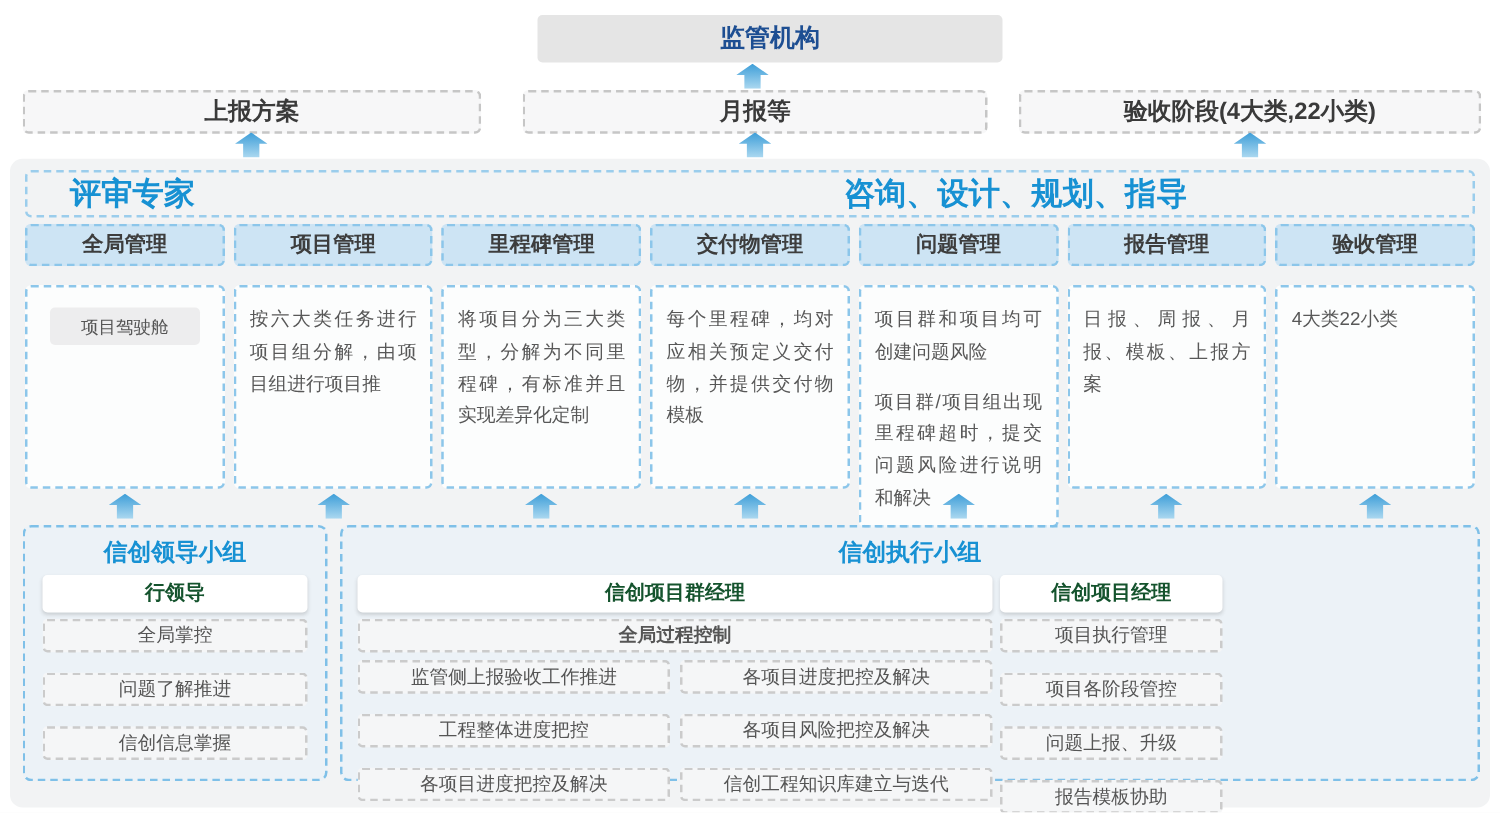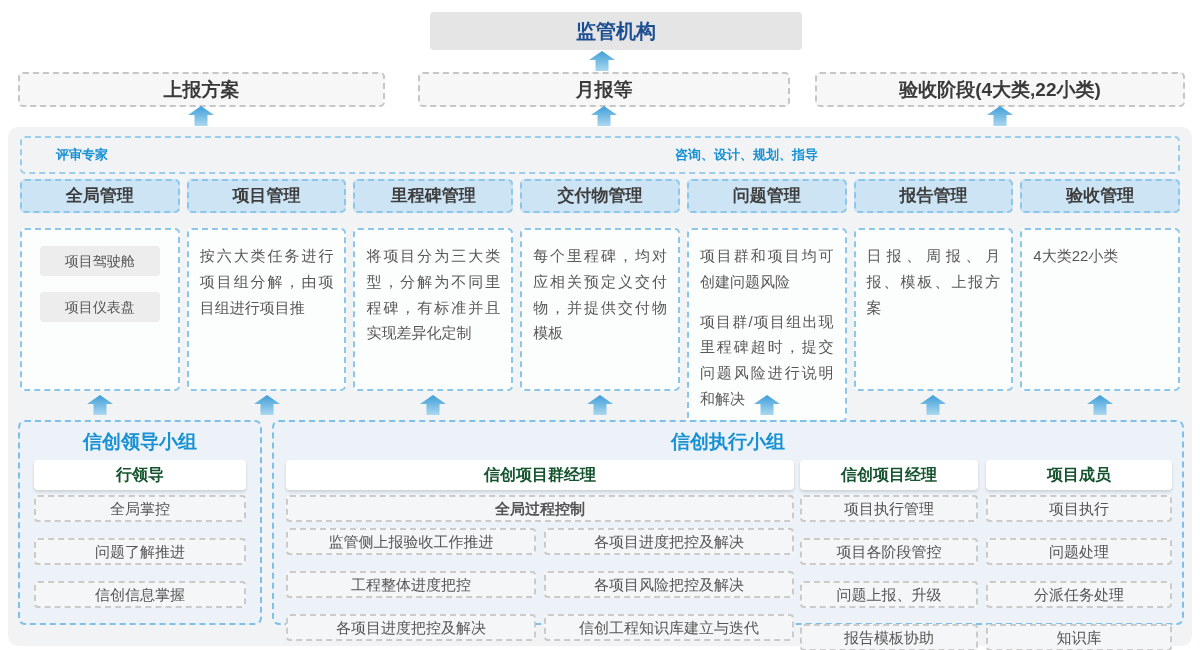--- a/index.html
+++ b/index.html
@@ -37,21 +37,21 @@
   .main {
     position:absolute; left:8px; top:127px; width:1184px; height:519px;
     background:#f2f3f4; border-radius:10px;
   }
   .strip {
     position:absolute; left:12px; top:9px; width:1160px; height:38px;
     border:2px dashed #9bcdec; border-radius:5px;
   }
   .strip-label {
     position:absolute; top:0; line-height:34px;
-    color:#1791d3; font-size:13px; font-weight:bold; white-space:nowrap;
+    color:#1791d3; font-size:25px; font-weight:bold; white-space:nowrap;
   }
   .expert  { left:34px; }
   .consult { left:653px; }
 
   .cols {
     position:absolute; left:12px; top:52px; width:1160px; height:212px;
     display:flex; gap:7px;
   }
   .col { flex:1; display:flex; flex-direction:column; gap:15px; min-width:0; }
   .col-head {
@@ -168,21 +168,20 @@
       <span class="strip-label expert">评审专家</span>
       <span class="strip-label consult">咨询、设计、规划、指导</span>
     </div>
 
     <div class="cols">
 
       <div class="col">
         <div class="col-head">全局管理</div>
         <div class="col-body">
           <div class="pill">项目驾驶舱</div>
-          <div class="pill">项目仪表盘</div>
         </div>
       </div>
 
       <div class="col">
         <div class="col-head">项目管理</div>
         <div class="col-body">
           <p class="desc">按六大类任务进行项目组分解，由项目组进行项目推</p>
         </div>
       </div>
 
@@ -293,25 +292,16 @@
       <div class="sub sub-pm">
         <div class="role-bar">信创项目经理</div>
         <div class="stack sub-stack">
           <div class="item">项目执行管理</div>
           <div class="item">项目各阶段管控</div>
           <div class="item">问题上报、升级</div>
           <div class="item">报告模板协助</div>
         </div>
       </div>
 
-      <div class="sub sub-member">
-        <div class="role-bar">项目成员</div>
-        <div class="stack sub-stack">
-          <div class="item">项目执行</div>
-          <div class="item">问题处理</div>
-          <div class="item">分派任务处理</div>
-          <div class="item">知识库</div>
-        </div>
-      </div>
     </div>
 
   </div>
 </div>
 
 </body></html>

